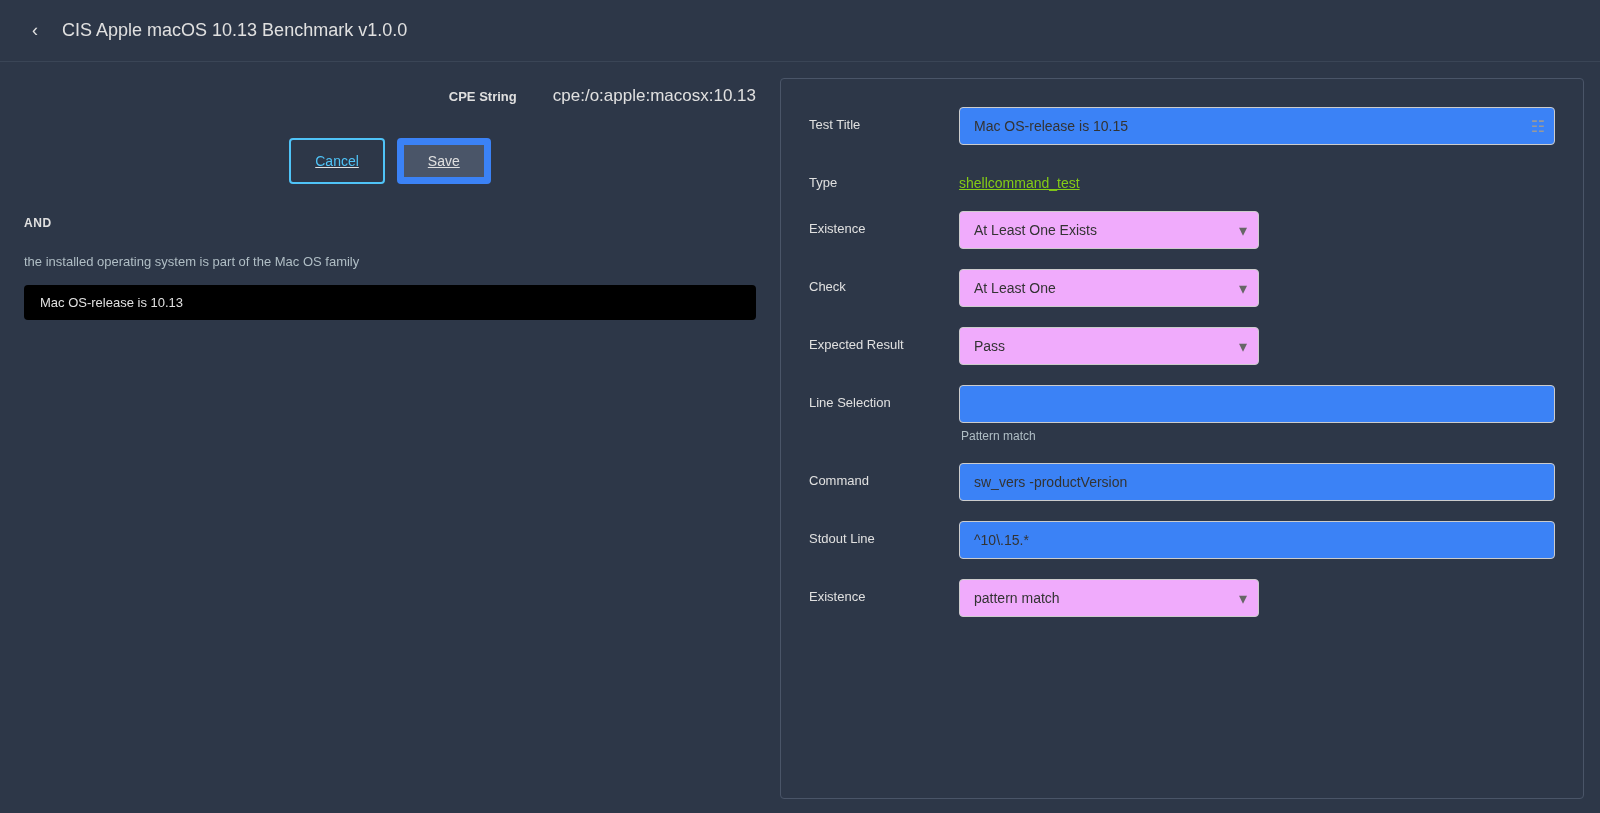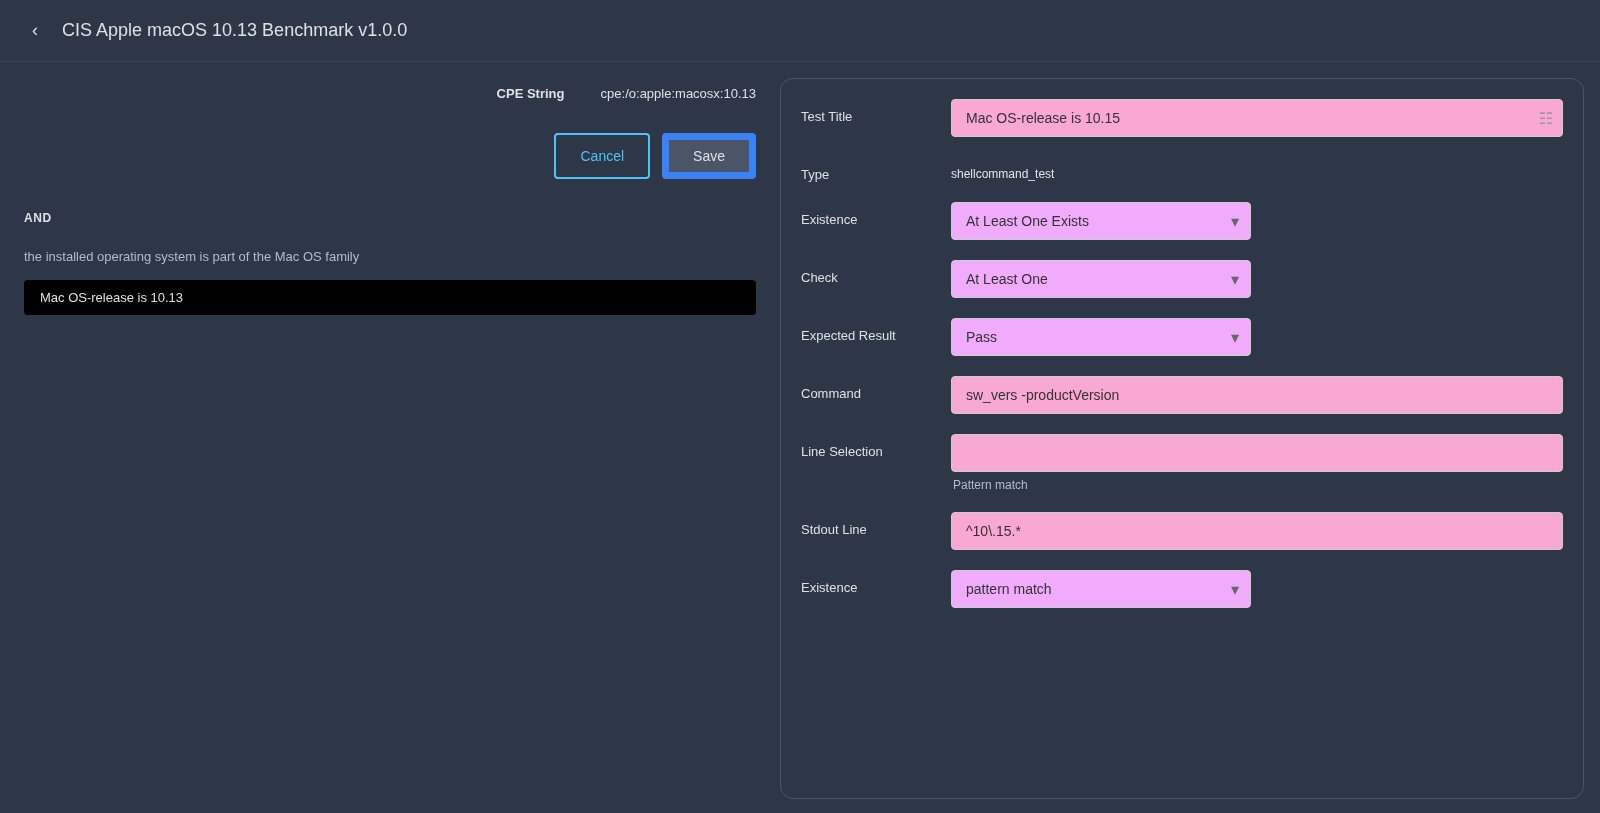--- a/index.html
+++ b/index.html
@@ -57,29 +57,30 @@
 
     .cpe-label {
       font-weight: 600;
       font-size: 13px;
       color: #e0e0e0;
       margin-right: 24px;
       min-width: 80px;
     }
 
     .cpe-value {
-      font-size: 13px;
+      font-size: 17px;
       color: #e0e0e0;
     }
 
     .action-buttons {
       display: flex;
-      justify-content: flex-end;
+      justify-content: center;
       gap: 12px;
       margin-bottom: 32px;
+      text-decoration: underline;
     }
 
     .btn-cancel {
       background: transparent;
       border: 2px solid #4fc3f7;
       color: #4fc3f7;
       padding: 8px 24px;
       border-radius: 4px;
       cursor: pointer;
       font-size: 14px;
@@ -115,23 +116,23 @@
       padding: 10px 16px;
       border-radius: 4px;
       color: #e0e0e0;
       font-size: 13px;
     }
 
     .right-panel {
       flex: 1;
       background-color: #2d3748;
       border: 1px solid #4a5568;
-      border-radius: 13px;
+      border-radius: 4px;
       margin: 16px 16px 16px 0;
-      padding: 20px;
+      padding: 28px;
       overflow-y: auto;
     }
 
     .form-row {
       display: flex;
       align-items: flex-start;
       margin-bottom: 20px;
     }
 
     .form-label {
@@ -141,33 +142,34 @@
       padding-top: 10px;
       font-weight: 500;
     }
 
     .form-control-wrapper {
       flex: 1;
     }
 
     .form-input {
       width: 100%;
-      background: #f9a8d4;
+      background: #3b82f6;
       border: 1px solid #cccccc;
       border-radius: 4px;
       padding: 10px 14px;
       font-size: 14px;
       color: #333333;
       outline: none;
     }
 
     .type-value {
-      font-size: 12px;
-      color: #e5e5e5;
+      font-size: 14px;
+      color: #84cc16;
       padding-top: 10px;
+      text-decoration: underline;
     }
 
     .select-wrapper {
       position: relative;
       width: 300px;
     }
 
     .form-select {
       width: 100%;
       background: #f0abfc;
@@ -288,31 +290,31 @@
       <div class="select-wrapper">
         <select class="form-select">
           <option>Pass</option>
           <option>Fail</option>
         </select>
         <span class="select-arrow">▾</span>
       </div>
     </div>
 
     <div class="form-row">
-      <span class="form-label">Command</span>
-      <div class="form-control-wrapper">
-        <input class="form-input" type="text" value="sw_vers -productVersion" style="">
-      </div>
-    </div>
-
-    <div class="form-row">
       <span class="form-label">Line Selection</span>
       <div class="form-control-wrapper">
         <input class="form-input" type="text" value="" style="">
         <div class="pattern-match-label">Pattern match</div>
+      </div>
+    </div>
+
+    <div class="form-row">
+      <span class="form-label">Command</span>
+      <div class="form-control-wrapper">
+        <input class="form-input" type="text" value="sw_vers -productVersion" style="">
       </div>
     </div>
 
     <div class="form-row">
       <span class="form-label">Stdout Line</span>
       <div class="form-control-wrapper">
         <input class="form-input" type="text" value="^10\.15.*" style="">
       </div>
     </div>
 

